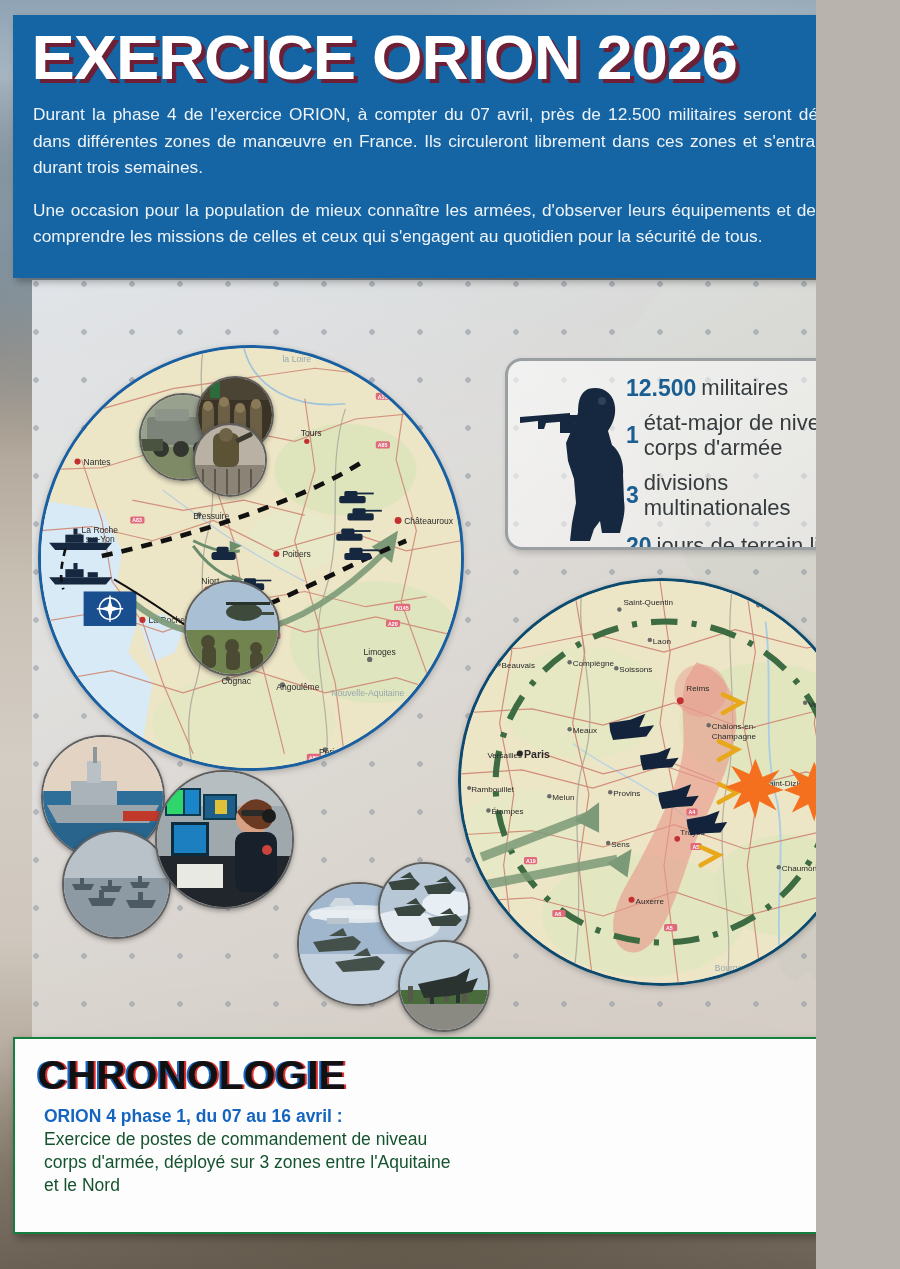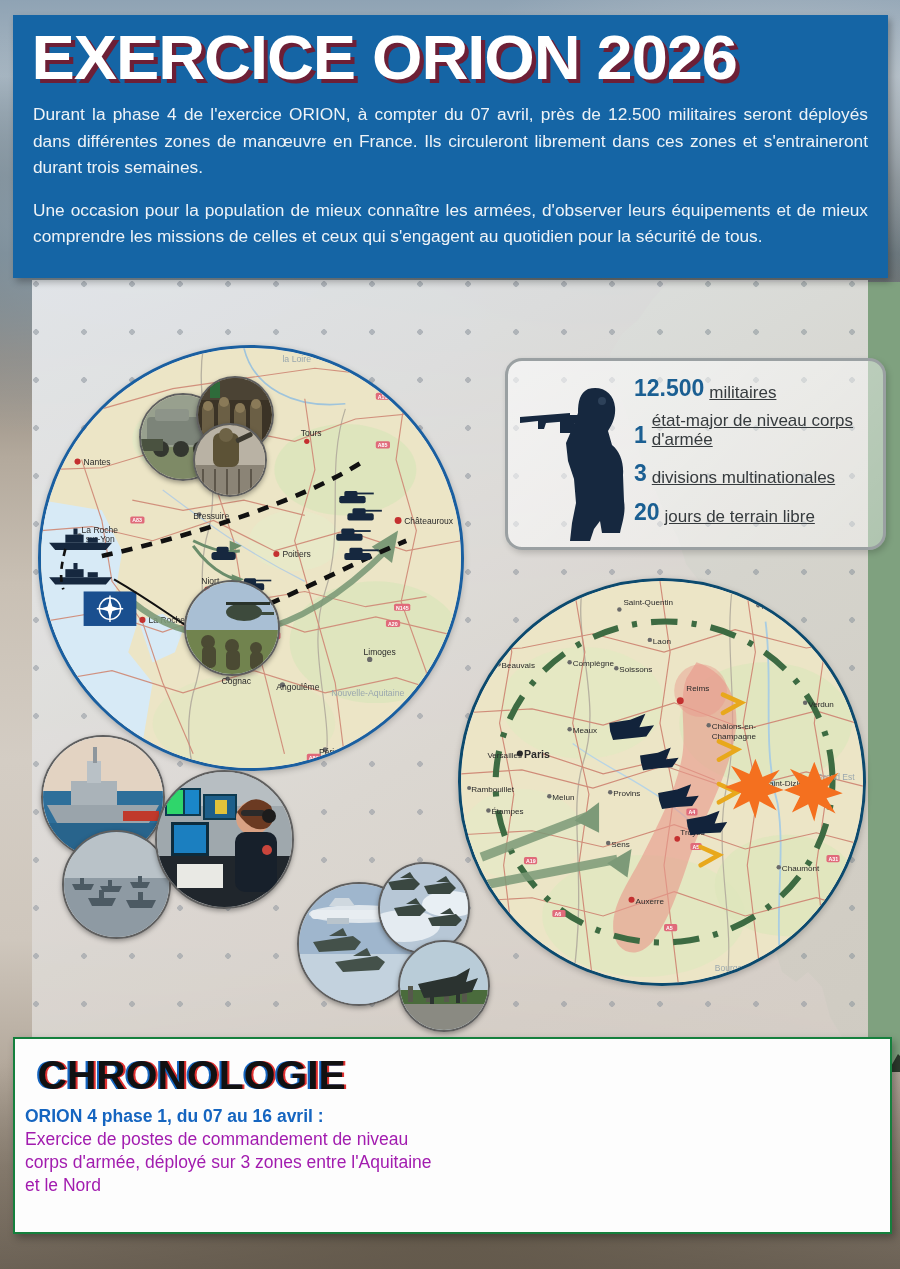--- a/index.html
+++ b/index.html
@@ -1,21 +1,21 @@
 <!DOCTYPE html>
 <html><head>
 <meta charset="utf-8">
 <style>
   html,body{margin:0;padding:0;}
   body{
     width:900px;height:1269px;overflow:hidden;position:relative;
     font-family:"Liberation Sans",sans-serif;
     background:#b9b3ad;
   }
-  .poster{position:absolute;inset:0;width:900px;height:1269px;overflow:hidden;}
+  .poster{position:absolute;inset:0;width:816px;height:1269px;overflow:hidden;}
 
   
   .bg-photo{position:absolute;inset:0;
     background:
       linear-gradient(to bottom,
         #8fa3b4 0%, #a9b7c2 6%, #6f7a80 14%, #5d6a70 20%,
         #8e867c 28%, #b3a99c 36%, #c9c0b4 46%,
         #d4cdc4 60%, #cfc7bd 74%, #b4a99c 84%, #8a7f72 92%, #6e6458 100%);
     filter:blur(0px);
   }
@@ -57,23 +57,23 @@
   .header p.p2{padding-top:17px;}
 
   
   .stats{position:absolute;left:505px;top:358px;width:375px;height:186px;
     border:3px solid #9aa0a2;border-radius:17px;
     background:linear-gradient(135deg, rgba(255,255,255,.62), rgba(255,255,255,.38));
     box-shadow:2px 3px 6px rgba(0,0,0,.18);
     overflow:hidden;}
   .soldier{position:absolute;left:8px;top:10px;width:130px;height:170px;}
   .stat-list{position:absolute;left:118px;top:12px;width:250px;}
-  .stat-row{display:flex;align-items:flex-end;margin-bottom:2px;margin-left:8px;}
+  .stat-row{display:flex;align-items:center;margin-bottom:2px;}
   .stat-row .num{color:#1b5f92;font-weight:bold;font-size:23px;margin-right:5px;white-space:nowrap;}
-  .stat-row .lbl{color:#363b3e;font-size:17px;line-height:1.12;text-decoration:underline;}
+  .stat-row .lbl{color:#363b3e;font-size:22px;line-height:1.12;}
   .stat-row.r1{margin-top:2px;}
   .stat-row.r2{margin-top:9px;}
   .stat-row.r3{margin-top:11px;}
   .stat-row.r4{margin-top:12px;}
 
   
   .map-left{position:absolute;left:38px;top:345px;width:420px;height:420px;border-radius:50%;
     border:3px solid #1a5fa0;overflow:hidden;box-shadow:0 2px 6px rgba(0,0,0,.22);}
   .map-right{position:absolute;left:458px;top:578px;width:402px;height:402px;border-radius:50%;
     border:3px solid #0c4a6e;overflow:hidden;box-shadow:0 2px 6px rgba(0,0,0,.22);}
@@ -84,26 +84,26 @@
     box-shadow:0 2px 5px rgba(0,0,0,.35);}
   .bub svg,.bub .ph{width:100%;height:100%;display:block;}
 
   
   .chrono{position:absolute;left:13px;top:1037px;width:875px;height:193px;
     background:#fdfdfd;border:2px solid #15803d;box-shadow:3px 4px 8px rgba(0,0,0,.3);}
   .chrono h2{margin:0;padding:14px 0 0 22px;font-size:40px;font-weight:bold;color:#111;
     letter-spacing:0px;
     text-shadow:-2px 0 0 #1565c0, 2px 0 0 #e03030;
     transform:scaleX(1.02);transform-origin:left center;}
-  .cols{display:flex;padding:8px 0 0 10px;}
+  .cols{display:flex;padding:8px 0 0 29px;}
   .col{width:410px;}
   .col .head{font-weight:bold;font-size:17.5px;margin-bottom:1px;}
   .col.c1 .head{color:#1565c0;}
   .col.c2 .head{color:#e42222;}
-  .col .body{font-size:17.5px;color:#a21caf;line-height:1.32;}
+  .col .body{font-size:17.5px;color:#14532d;line-height:1.32;}
 
   .lbl-city{font-family:"Liberation Sans",sans-serif;}
 </style>
 </head>
 <body>
 
 <div class="poster">
 
   <div class="bg-photo"></div>
   <div class="bg-photo2"></div>

